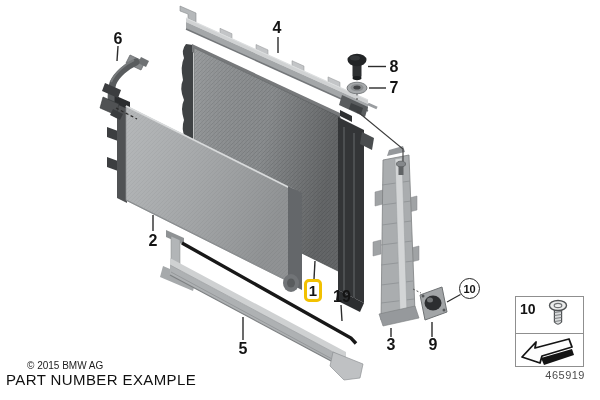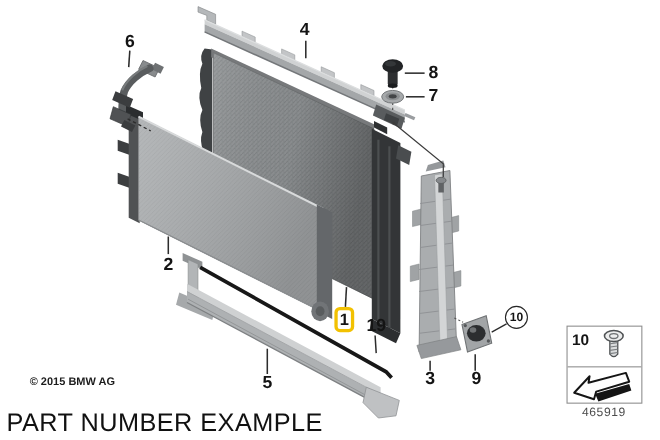--- a/index.html
+++ b/index.html
@@ -27,28 +27,28 @@
   }
   .legend{
     position:absolute;left:515px;top:296px;width:69px;height:71px;
     border:1px solid #8f8f8f;background:#fff;box-sizing:border-box;
   }
   .legend .divider{position:absolute;left:0;right:0;top:36px;height:1px;background:#8f8f8f;}
   .legend-number{position:absolute;left:4px;top:4px;font-weight:bold;font-size:14px;color:#141414;}
   .legend-screw{position:absolute;left:29px;top:1px;}
   .legend-arrow{position:absolute;left:3px;top:38px;}
   .diagram-number{
-    position:absolute;left:513px;top:369px;width:72px;text-align:center;
+    position:absolute;left:513px;top:369px;width:72px;text-align:right;
     font-size:11px;letter-spacing:0.5px;color:#4c4c4c;
   }
   .copyright{
-    position:absolute;left:27px;top:342px;font-size:10px;font-weight:bold;color:#1c1c1c;
+    position:absolute;left:27px;top:360px;font-size:10px;font-weight:normal;color:#1c1c1c;
   }
   .page-title{
-    position:absolute;left:6px;top:371px;font-size:23px;letter-spacing:0.4px;color:#111;
+    position:absolute;left:6px;top:371px;font-size:15px;letter-spacing:0.4px;color:#111;
   }
 </style>
 </head>
 <body>
 
 <div id="stage">
 
   <svg id="drawing" width="600" height="400" viewBox="0 0 600 400">
     <defs>
       <pattern id="meshP" width="4" height="4" patternUnits="userSpaceOnUse">

